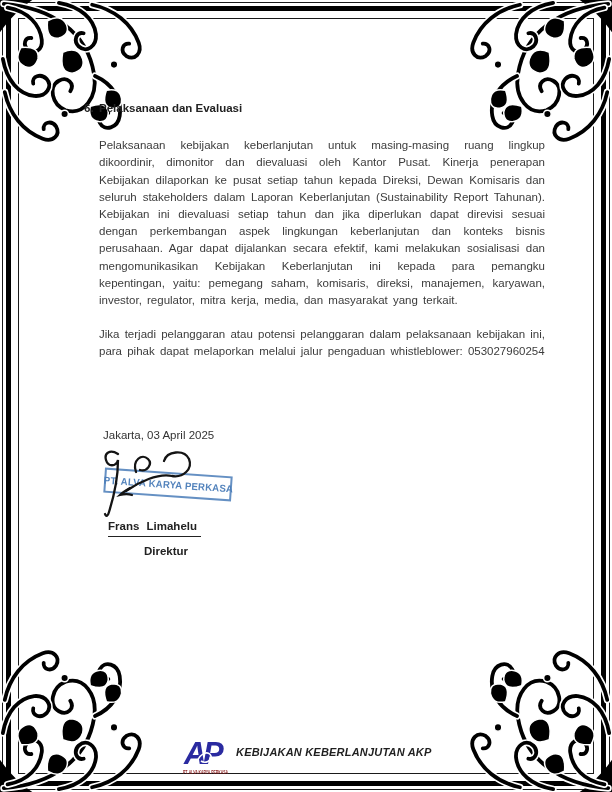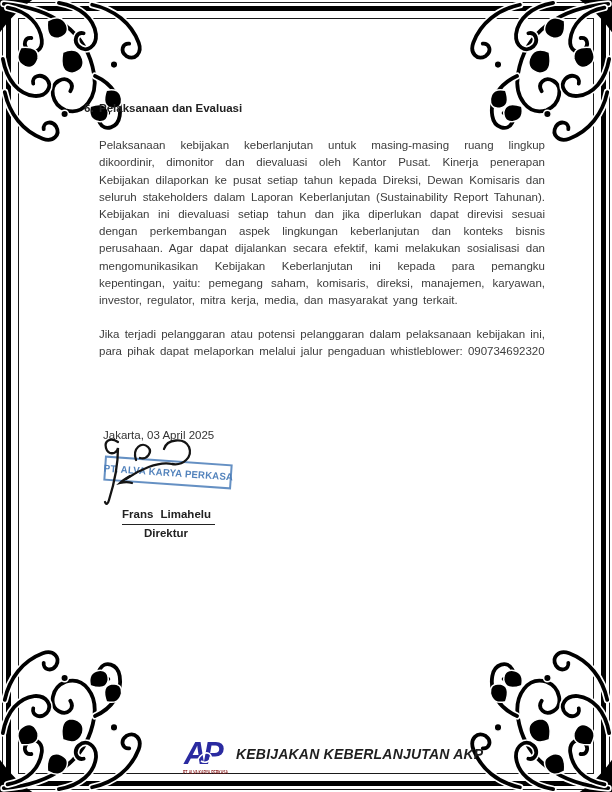--- a/index.html
+++ b/index.html
@@ -24,44 +24,44 @@
   .orn-leaf{fill:#000;stroke:#fff;stroke-width:1.6;}
   
   .content{
     position:absolute;left:84px;top:100px;width:461px;
     color:#3c3c3c;font-size:11.5px;line-height:17.2px;
   }
   .section-head{display:flex;font-weight:bold;color:#222;}
   .sec-num{width:15px;flex:none;}
   .para{margin:20px 0 0 15px;text-align:justify;word-spacing:2px;}
   .para.second{margin-top:17px;}
-  .date-line{margin:66px 0 0 19px;color:#333;}
+  .date-line{margin:66px 0 12px 19px;color:#333;}
   .sig-area{position:relative;height:62px;margin-left:10px;}
   .stamp{
     position:absolute;left:10px;top:16px;width:124px;height:21px;
     border:2.5px solid rgba(74,124,184,.85);
     transform:rotate(4deg);
     display:flex;align-items:center;justify-content:center;
     z-index:1;background:rgba(255,255,255,0);
   }
   .stamp-text{
     font-size:10px;font-weight:bold;letter-spacing:.2px;white-space:nowrap;
     color:rgba(74,124,184,.95);transform:scaleX(.96);
   }
   .sig-svg{position:absolute;left:0px;top:-10px;z-index:2;}
   .signer-name{
-    display:inline-block;margin-left:38px;font-weight:bold;color:#222;
+    display:inline-block;margin-left:24px;font-weight:bold;color:#222;
     border-bottom:1.6px solid #222;padding:0 4px 1px 0;word-spacing:4px;
   }
-  .signer-title{margin:0 0 0 60px;font-weight:bold;color:#222;}
+  .signer-title{margin:6px 0 0 60px;font-weight:bold;color:#222;}
   
   .footer-logo{position:absolute;left:183px;top:735px;}
   .footer-title{
     position:absolute;left:236px;top:746px;
-    font-size:14px;font-weight:bold;font-style:italic;color:#1f1f1f;
+    font-size:11px;font-weight:bold;font-style:italic;color:#1f1f1f;
     letter-spacing:.2px;white-space:nowrap;
   }
 </style>
 </head>
 <body>
 
 <div class="page">
 
   <div class="frame-line-outer"></div>
   <div class="frame-band"></div>
@@ -116,21 +116,21 @@
   <svg class="corner br" viewBox="0 0 160 160">
       <use href="#flourish"></use>
     </svg>
 
   <div class="content">
     <div class="section-head">
       <span class="sec-num">6.</span>
       <span>Pelaksanaan dan Evaluasi</span>
     </div>
     <div class="para">Pelaksanaan kebijakan keberlanjutan untuk masing-masing ruang lingkup dikoordinir, dimonitor dan dievaluasi oleh Kantor Pusat. Kinerja penerapan Kebijakan dilaporkan ke pusat setiap tahun kepada Direksi, Dewan Komisaris dan seluruh stakeholders dalam Laporan Keberlanjutan (Sustainability Report Tahunan). Kebijakan ini dievaluasi setiap tahun dan jika diperlukan dapat direvisi sesuai dengan perkembangan aspek lingkungan keberlanjutan dan konteks bisnis perusahaan. Agar dapat dijalankan secara efektif, kami melakukan sosialisasi dan mengomunikasikan Kebijakan Keberlanjutan ini kepada para pemangku kepentingan, yaitu: pemegang saham, komisaris, direksi, manajemen, karyawan, investor, regulator, mitra kerja, media, dan masyarakat yang terkait.</div>
-    <div class="para second">Jika terjadi pelanggaran atau potensi pelanggaran dalam pelaksanaan kebijakan ini, para pihak dapat melaporkan melalui jalur pengaduan whistleblower: 090734692320</div>
+    <div class="para second">Jika terjadi pelanggaran atau potensi pelanggaran dalam pelaksanaan kebijakan ini, para pihak dapat melaporkan melalui jalur pengaduan whistleblower: 053027960254</div>
 
     <div class="date-line">Jakarta, 03 April 2025</div>
 
     <div class="sig-area">
       <div class="stamp">
         <span class="stamp-text">PT. ALVA KARYA PERKASA</span>
       </div>
       <svg class="sig-svg" width="140" height="85" viewBox="0 0 140 85">
         <g fill="none" stroke="#141414" stroke-width="2.3" stroke-linecap="round">
           <path d="M24,8 C16,3 10,7 12,14 C14,21 22,21 24,14 C24,30 20,50 15,66 C14,70 12,71 11,68"></path>

